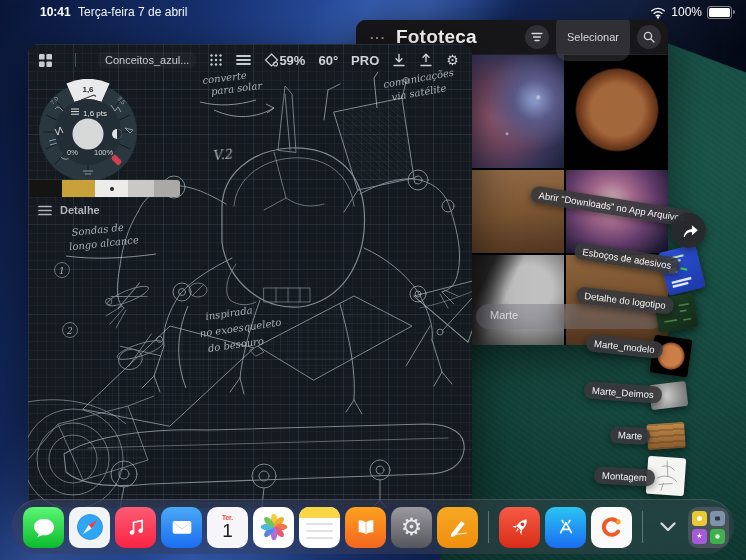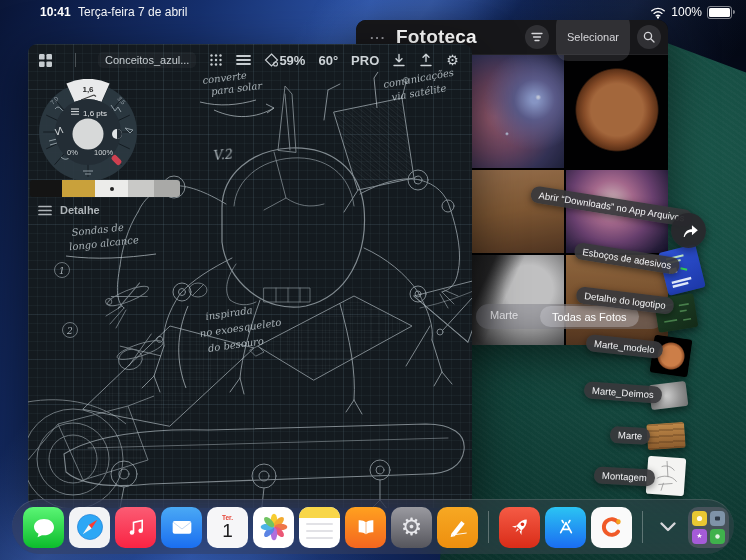--- a/index.html
+++ b/index.html
@@ -156,21 +156,20 @@
       <span class="selBtn">Selecionar</span>
       <span class="cbtn">
         <svg width="12" height="12" viewBox="0 0 12 12">
           <circle cx="5" cy="5" r="3.6" stroke="#d6d6da" stroke-width="1.3" fill="none"></circle>
           <path d="M8 8 L11 11" stroke="#d6d6da" stroke-width="1.3" stroke-linecap="round"></path>
         </svg>
       </span>
     </div>
     <div class="tabbar">
       <span class="tabM">Marte</span>
-      <span class="tabA">Todas as Fotos</span>
     </div>
   </div>
 
   <div class="abs winD">
 
     <svg class="sketch" width="444" height="464" viewBox="0 0 444 464">
       <defs>
         <pattern id="sg" width="7" height="7" patternUnits="userSpaceOnUse">
           <path d="M0 0H7M0 0V7" stroke="rgba(185,200,210,.32)" stroke-width=".55"></path>
         </pattern>

